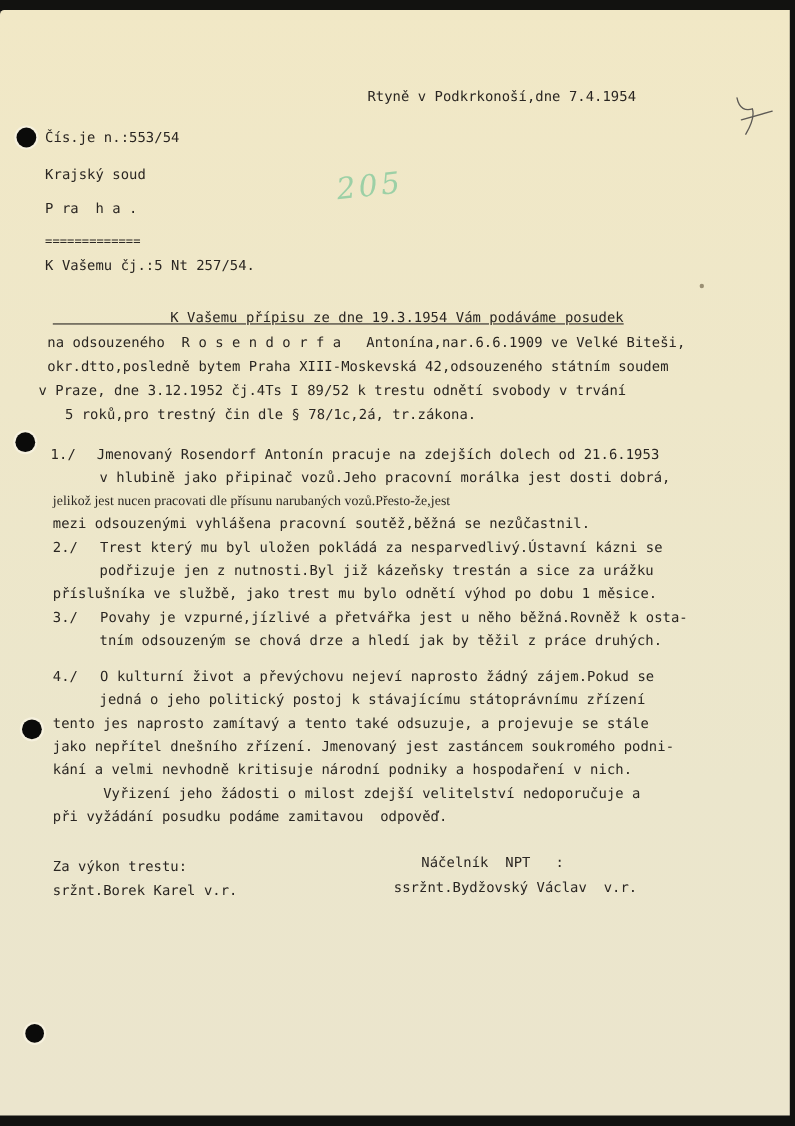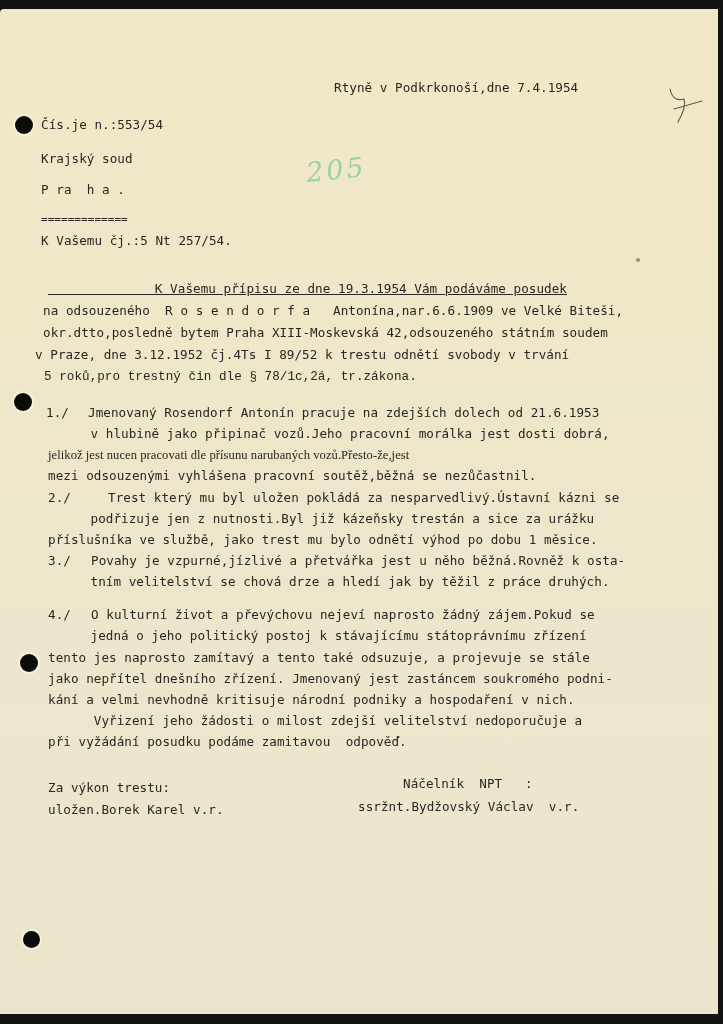--- a/index.html
+++ b/index.html
@@ -63,44 +63,44 @@
 
   <div class="tw" style="left:41px;top:144px;">Krajský soud</div>
   <div class="tw" style="left:41px;top:175px;">P ra  h a .</div>
   <div class="tw" style="left:41px;top:205px;font-size:11px;">=============</div>
   <div class="tw" style="left:41px;top:226px;">K Vašemu čj.:5 Nt 257/54.</div>
 
   <div class="tw" style="left:48px;top:274px;text-decoration:underline;">              K Vašemu přípisu ze dne 19.3.1954 Vám podáváme posudek</div>
   <div class="tw" style="left:43px;top:296px;">na odsouzeného  R o s e n d o r f a   Antonína,nar.6.6.1909 ve Velké Biteši,</div>
   <div class="tw" style="left:43px;top:318px;">okr.dtto,posledně bytem Praha XIII-Moskevská 42,odsouzeného státním soudem</div>
   <div class="tw" style="left:35px;top:340px;">v Praze, dne 3.12.1952 čj.4Ts I 89/52 k trestu odnětí svobody v trvání</div>
-  <div class="tw" style="left:44px;top:362px;font-family:Liberation Mono, monospace;">5 roků,pro trestný čin dle § 78/1c,2á, tr.zákona.</div>
+  <div class="tw" style="left:59px;top:362px;">5 roků,pro trestný čin dle § 78/1c,2á, tr.zákona.</div>
 
   <div class="tw" style="left:46px;top:398px;">1./</div>
   <div class="tw" style="left:88px;top:398px;">Jmenovaný Rosendorf Antonín pracuje na zdejších dolech od 21.6.1953</div>
   <div class="tw" style="left:60px;top:419px;text-align:center;">    v hlubině jako připinač vozů.Jeho pracovní morálka jest dosti dobrá,</div>
   <div class="tw" style="left:48px;top:440px;font-family:Liberation Serif, serif;">jelikož jest nucen pracovati dle přísunu narubaných vozů.Přesto-že,jest</div>
   <div class="tw" style="left:48px;top:461px;">mezi odsouzenými vyhlášena pracovní soutěž,běžná se nezůčastnil.</div>
 
   <div class="tw" style="left:48px;top:483px;">2./</div>
-  <div class="tw" style="left:91px;top:483px;margin-left:17px;">Trest který mu byl uložen pokládá za nesparvedlivý.Ústavní kázni se</div>
+  <div class="tw" style="left:91px;top:483px;">Trest který mu byl uložen pokládá za nesparvedlivý.Ústavní kázni se</div>
   <div class="tw" style="left:60px;top:504px;">    podřizuje jen z nutnosti.Byl již kázeňsky trestán a sice za urážku</div>
   <div class="tw" style="left:48px;top:525px;">příslušníka ve službě, jako trest mu bylo odnětí výhod po dobu 1 měsice.</div>
 
   <div class="tw" style="left:48px;top:546px;">3./</div>
   <div class="tw" style="left:91px;top:546px;">Povahy je vzpurné,jízlivé a přetvářka jest u něho běžná.Rovněž k osta-</div>
-  <div class="tw" style="left:60px;top:567px;">    tním velitelství se chová drze a hledí jak by těžil z práce druhých.</div>
+  <div class="tw" style="left:60px;top:567px;">    tním odsouzeným se chová drze a hledí jak by těžil z práce druhých.</div>
 
   <div class="tw" style="left:48px;top:600px;">4./</div>
   <div class="tw" style="left:60px;top:621px;">    jedná o jeho politický postoj k stávajícímu státoprávnímu zřízení</div>
   <div class="tw" style="left:91px;top:600px;">O kulturní život a převýchovu nejeví naprosto žádný zájem.Pokud se</div>
   <div class="tw" style="left:48px;top:643px;">tento jes naprosto zamítavý a tento také odsuzuje, a projevuje se stále</div>
   <div class="tw" style="left:48px;top:664px;">jako nepřítel dnešního zřízení. Jmenovaný jest zastáncem soukromého podni-</div>
   <div class="tw" style="left:48px;top:685px;">kání a velmi nevhodně kritisuje národní podniky a hospodaření v nich.</div>
 
   <div class="tw" style="left:48px;top:706px;">      Vyřizení jeho žádosti o milost zdejší velitelství nedoporučuje a</div>
   <div class="tw" style="left:48px;top:727px;text-align:center;">při vyžádání posudku podáme zamitavou  odpověď.</div>
 
   <div class="tw" style="left:48px;top:773px;">Za výkon trestu:</div>
-  <div class="tw" style="left:48px;top:795px;">uložen.Borek Karel v.r.</div>
-  <div class="tw" style="left:383px;top:769px;margin-left:20px;">Náčelník  NPT   :</div>
+  <div class="tw" style="left:48px;top:795px;">sržnt.Borek Karel v.r.</div>
+  <div class="tw" style="left:383px;top:769px;">Náčelník  NPT   :</div>
   <div class="tw" style="left:358px;top:792px;">ssržnt.Bydžovský Václav  v.r.</div>
 </div>
 
 </body></html>

